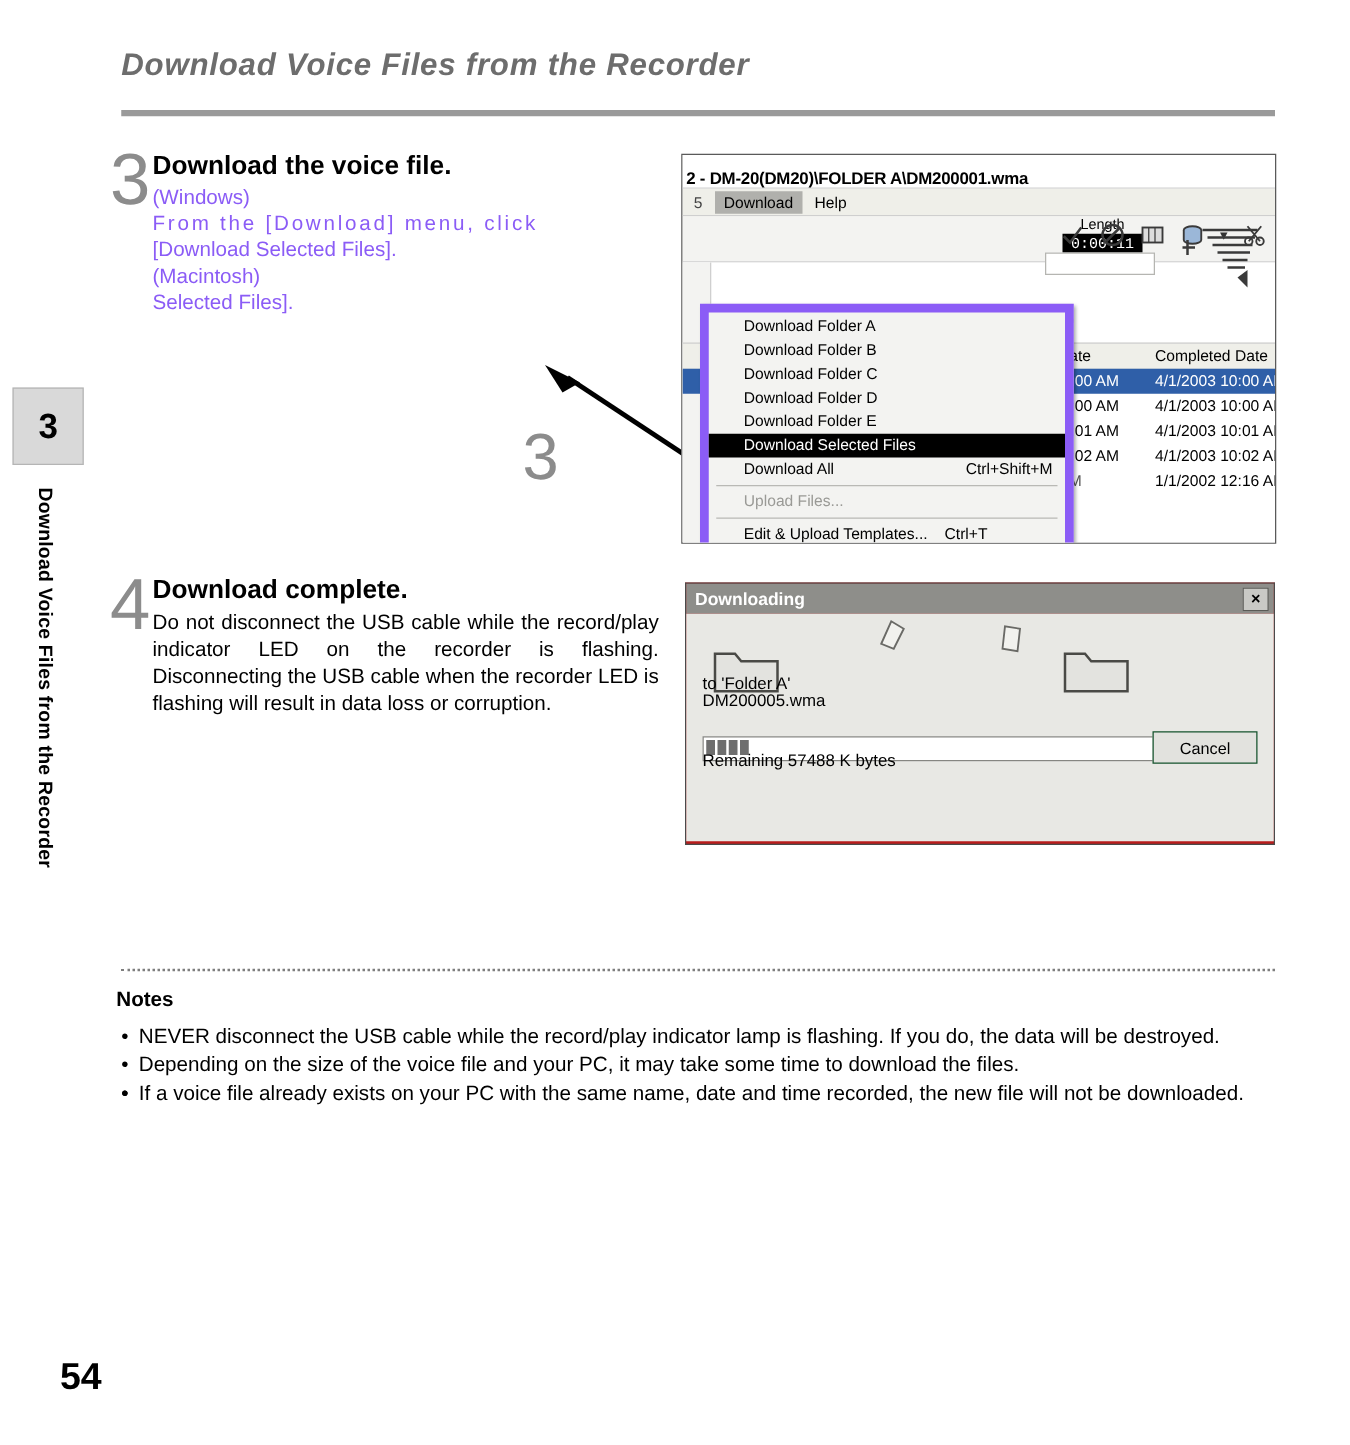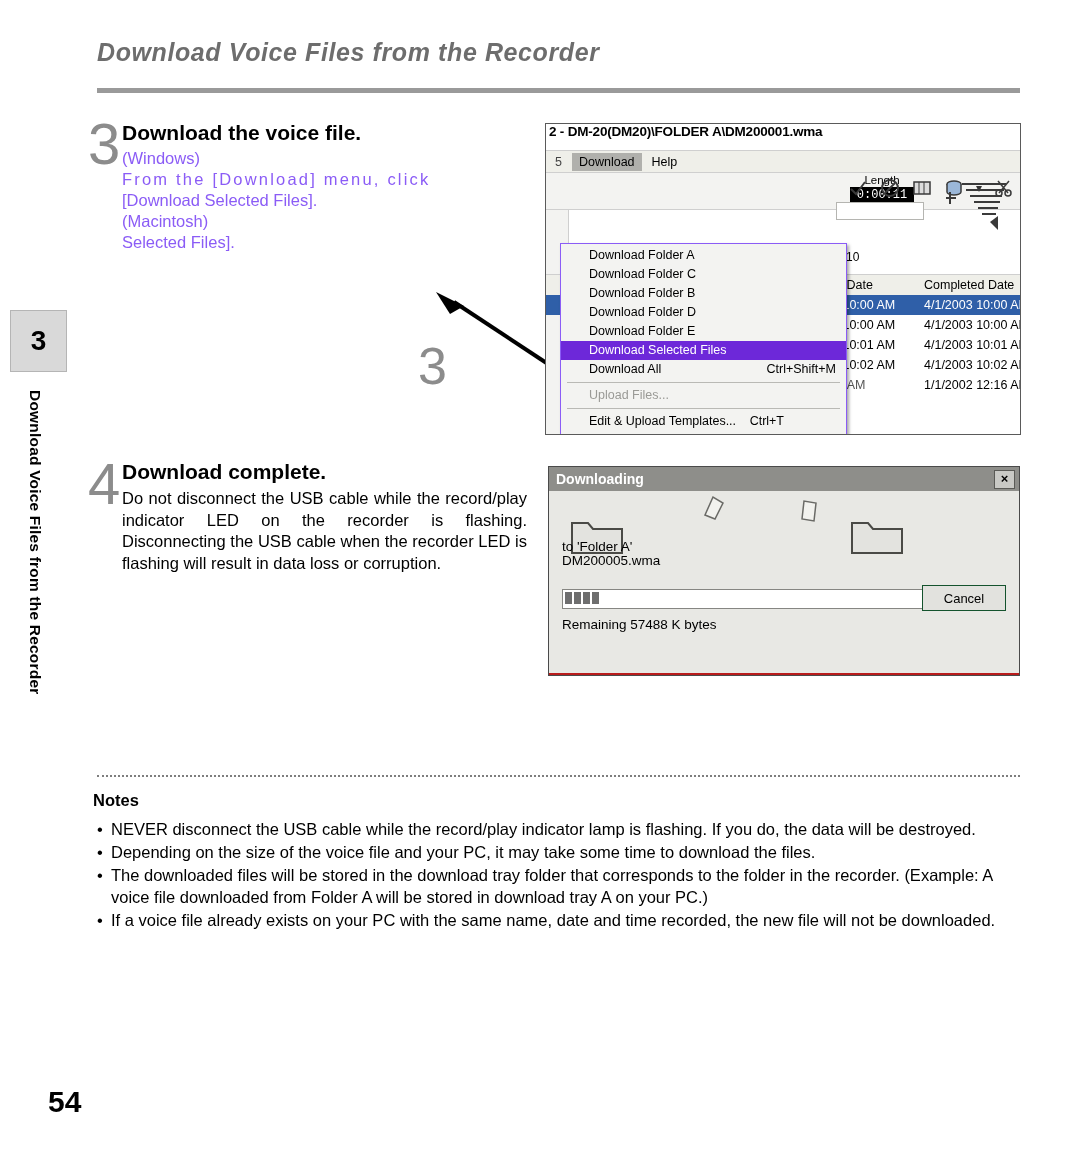--- a/index.html
+++ b/index.html
@@ -67,21 +67,21 @@
   
   .arrow-svg { position:absolute; left:430px; top:280px; }
 
   
   .win1 {
     position:absolute; left:545px; top:123px; width:474px; height:310px;
     border:1px solid #5a5a5a; background:#f3f3f1; overflow:hidden;
   }
   .win1-title {
     height:26px; background:#ffffff;
-    display:flex; align-items:flex-start;
+    display:flex; align-items:flex-end;
     font-size:13.5px; font-weight:bold; color:#000;
     padding-left:3px; font-family:"Liberation Sans", sans-serif;
     border-bottom:1px solid #cfcfcf;
     letter-spacing:-0.2px;
   }
   .win1-menubar {
     height:21px; background:#efefe9; display:flex; align-items:center;
     font-size:12.5px; border-bottom:1px solid #cfcfcf;
   }
   .win1-menubar .mi { padding:2px 7px; margin-left:3px; }
@@ -114,30 +114,30 @@
   }
   .row span { position:absolute; top:3px; }
   .row.sel { background:#2f5fa8; color:#fff; }
   .side-strip {
     position:absolute; left:0; top:0; width:22px; bottom:0; background:#f3f3f1;
     border-right:1px solid #cfcfcf;
   }
   
   .dropdown {
     position:absolute; left:14px; top:33px; width:285px;
-    background:#f3f3f1; border:1px solid #8b5cf6;
+    background:#f3f3f1; border:7px solid #8b5cf6;
     box-shadow:2px 2px 3px rgba(0,0,0,0.35);
     font-size:12.5px; padding:2px 0;
     z-index:5;
   }
   .dd-item {
     height:19px; line-height:19px; padding-left:28px; position:relative;
     color:#000;
   }
-  .dd-item.hl { background:#6d28d9; color:#fff; }
+  .dd-item.hl { background:#000000; color:#fff; }
   .dd-item.dim { color:#9a9a96; }
   .dd-item .sc { position:absolute; right:10px; }
   .dd-sep { height:1px; background:#b9b9b5; margin:3px 6px; }
 
   
   .win2 {
     position:absolute; left:548px; top:466px; width:470px; height:208px;
     border:1px solid #4a4a4a; background:#b91c1c;
   }
   .win2-title {
@@ -299,22 +299,22 @@
       <span style="left:378px;">4/1/2003 10:02 AM</span>
     </div>
     <div class="row" style="top:165px;">
       <span style="left:28px;">:</span>
       <span style="left:120px;color:#555;">DM200005.wma    1/1/2002 12:00 AM</span>
       <span style="left:378px;">1/1/2002 12:16 AM</span>
     </div>
 
     <div class="dropdown">
       <div class="dd-item">Download Folder A</div>
+      <div class="dd-item">Download Folder B</div>
       <div class="dd-item">Download Folder C</div>
-      <div class="dd-item">Download Folder B</div>
       <div class="dd-item">Download Folder D</div>
       <div class="dd-item">Download Folder E</div>
       <div class="dd-item hl">Download Selected Files</div>
       <div class="dd-item">
         <span>Download All</span>
         <span class="sc">Ctrl+Shift+M</span>
       </div>
       <div class="dd-sep"></div>
       <div class="dd-item dim">Upload Files...</div>
       <div class="dd-sep"></div>
@@ -353,38 +353,37 @@
 
     <div class="progress-outer">
       <div class="progress-inner">
         <div class="pb"></div>
         <div class="pb"></div>
         <div class="pb"></div>
         <div class="pb"></div>
       </div>
     </div>
     <div class="cancel-btn">Cancel</div>
-    <div class="dl-text" style="left:13px;top:126px;text-align:right;">Remaining 57488 K bytes</div>
+    <div class="dl-text" style="left:13px;top:110px;text-align:right;">Remaining 57488 K bytes</div>
   </div>
 </div>
 
 <div class="dotline"></div>
 <div class="notes-title">Notes</div>
 <div class="notes-list">
   <div class="note">
     <span class="bullet">•</span>
     <span>NEVER disconnect the USB cable while the record/play indicator lamp is flashing. If you do, the data will be destroyed.</span>
   </div>
   <div class="note">
     <span class="bullet">•</span>
     <span>Depending on the size of the voice file and your PC, it may take some time to download the files.</span>
   </div>
   <div class="note">
     <span class="bullet">•</span>
-    <span>The downloaded files will be stored in the download tray folder that corresponds to the folder in the recorder. (Example: A voice file downloaded from Folder A will be stored in download tray A on your PC.)</span>
   </div>
   <div class="note">
     <span class="bullet">•</span>
     <span>If a voice file already exists on your PC with the same name, date and time recorded, the new file will not be downloaded.</span>
   </div>
 </div>
 
 <div class="pageno">54</div>
 
 </body></html>

